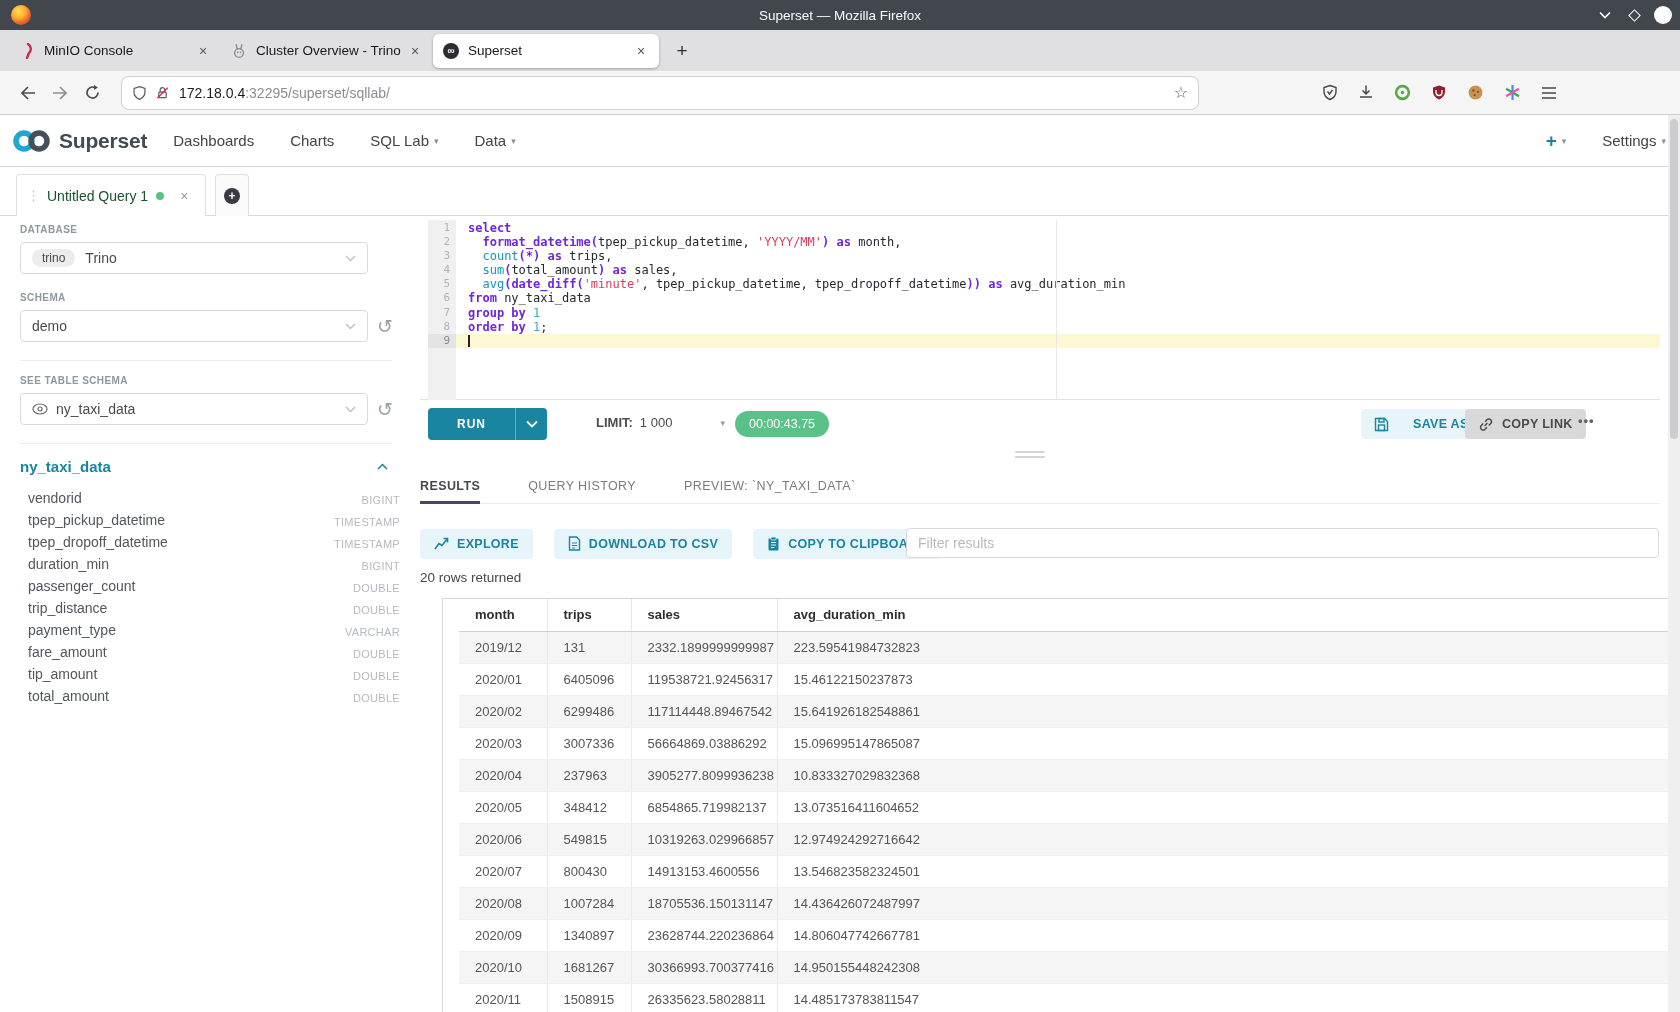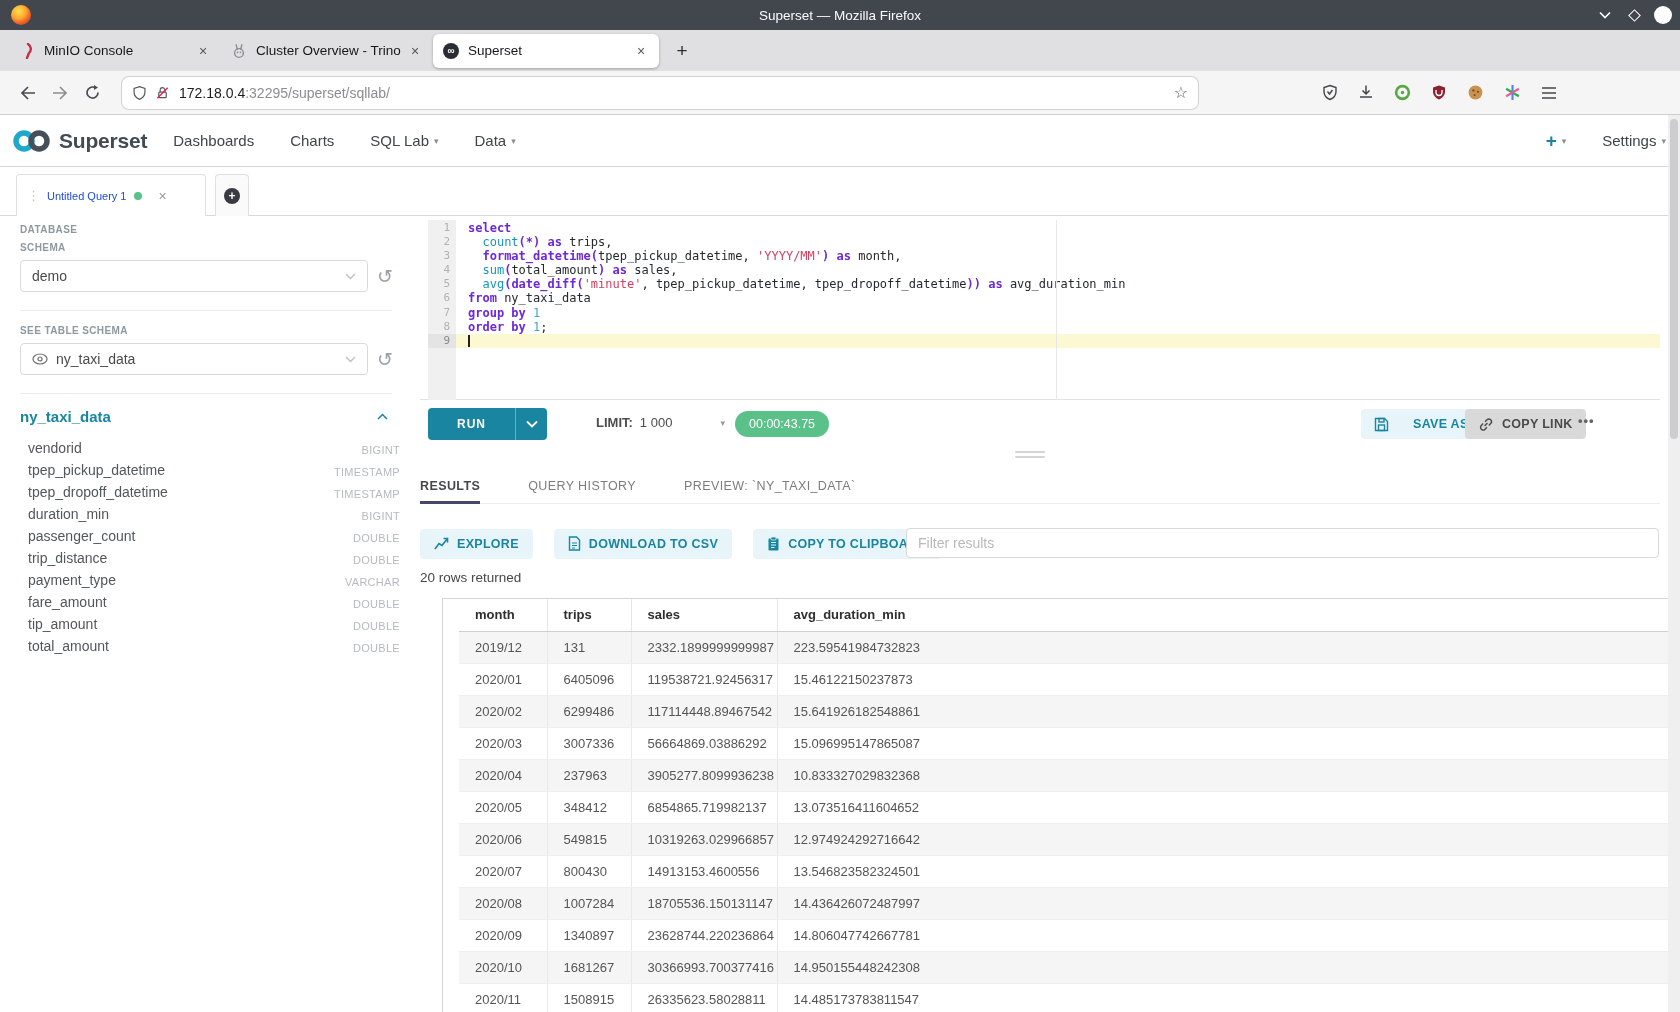--- a/index.html
+++ b/index.html
@@ -56,21 +56,21 @@
   #nav-right { position:absolute; right:14px; display:flex; align-items:center; }
   .plus-link { color:#1985a0; font-size:19px; font-weight:bold; }
   .settings-link { font-size:15px; color:#3f454b; margin-left:36px; }
 
   
   #querytab-bar { top:167px; left:0; width:1680px; height:49px; background:#fff; border-bottom:1px solid #d9d9d9; }
   #query-tab { position:absolute; left:16px; top:7px; width:190px; height:42px; background:#fff;
     border:1px solid #e0e0e0; border-bottom:none; border-radius:4px 4px 0 0;
     display:flex; align-items:center; padding:0 10px; }
   .drag-dots { color:#c3c3c3; font-size:13px; margin-right:7px; }
-  .qt-label { color:#1d4ed8; font-size:11px; }
+  .qt-label { color:#14532d; font-size:14px; }
   .qt-dot { width:8px; height:8px; border-radius:50%; background:#5ac189; margin-left:8px; }
   .qt-close { color:#9a9a9a; font-size:14px; margin-left:16px; }
   #query-tab-add { position:absolute; left:215px; top:7px; width:34px; height:42px; background:#fafafa;
     border:1px solid #e0e0e0; border-bottom:none; border-radius:4px 4px 0 0;
     display:flex; align-items:center; justify-content:center; }
   .add-circle { width:16px; height:16px; border-radius:50%; background:#3a3a45; color:#fff; font-size:12px;
     font-weight:bold; display:flex; align-items:center; justify-content:center; line-height:1; }
 
   
   #sidebar { top:216px; left:0; width:412px; height:796px; padding:8px 0 0 20px; }
@@ -311,20 +311,31 @@
     <span class="qt-dot"></span>
     <span class="qt-close">×</span>
   </div>
   <div id="query-tab-add">
     <span class="add-circle">+</span>
   </div>
 </div>
 
 <div id="sidebar" class="abs">
   <div class="side-label">DATABASE</div>
+  <div class="select-row">
+    <div class="sel-box">
+      <span class="db-pill">trino</span>
+      <span class="sel-value">Trino</span>
+      <span class="sel-caret">
+        <svg width="11" height="7" viewBox="0 0 11 7">
+            <path d="M1 1 L5.5 5.5 L10 1" fill="none" stroke="#bfbfbf" stroke-width="1.4"></path>
+          </svg>
+      </span>
+    </div>
+  </div>
 
   <div class="side-label">SCHEMA</div>
   <div class="select-row">
     <div class="sel-box">
       <span class="sel-value">demo</span>
       <span class="sel-caret">
         <svg width="11" height="7" viewBox="0 0 11 7">
             <path d="M1 1 L5.5 5.5 L10 1" fill="none" stroke="#bfbfbf" stroke-width="1.4"></path>
           </svg>
       </span>
@@ -412,22 +423,22 @@
       <div class="gut-num">3</div>
       <div class="gut-num">4</div>
       <div class="gut-num">5</div>
       <div class="gut-num">6</div>
       <div class="gut-num">7</div>
       <div class="gut-num">8</div>
       <div class="gut-num active">9</div>
     </div>
   <div id="code-area">
       <div class="code-line"><span class="tok-kw">select</span></div>
+      <div class="code-line"><span>  </span><span class="tok-kw">format_datetime</span><span class="tok-kw">(</span><span>tpep_pickup_datetime, </span><span class="tok-str">'YYYY/MM'</span><span class="tok-kw">) as</span><span> month,</span></div>
       <div class="code-line"><span>  </span><span class="tok-fn">count</span><span class="tok-kw">(*)</span><span> </span><span class="tok-kw">as</span><span> trips,</span></div>
-      <div class="code-line"><span>  </span><span class="tok-kw">format_datetime</span><span class="tok-kw">(</span><span>tpep_pickup_datetime, </span><span class="tok-str">'YYYY/MM'</span><span class="tok-kw">) as</span><span> month,</span></div>
       <div class="code-line"><span>  </span><span class="tok-fn">sum</span><span class="tok-kw">(</span><span>total_amount</span><span class="tok-kw">) as</span><span> sales,</span></div>
       <div class="code-line"><span>  </span><span class="tok-fn">avg</span><span class="tok-kw">(</span><span class="tok-kw">date_diff</span><span class="tok-kw">(</span><span class="tok-str">'minute'</span><span>, tpep_pickup_datetime, tpep_dropoff_datetime</span><span class="tok-kw">)) as</span><span> avg_duration_min</span></div>
       <div class="code-line"><span class="tok-kw">from</span><span> ny_taxi_data</span></div>
       <div class="code-line"><span class="tok-kw">group by</span><span> </span><span class="tok-num">1</span></div>
       <div class="code-line"><span class="tok-kw">order by</span><span> </span><span class="tok-num">1</span><span>;</span></div>
       <div class="code-line active"><span class="cursor"></span></div>
     </div>
   <div id="print-margin"></div>
 </div>
 

